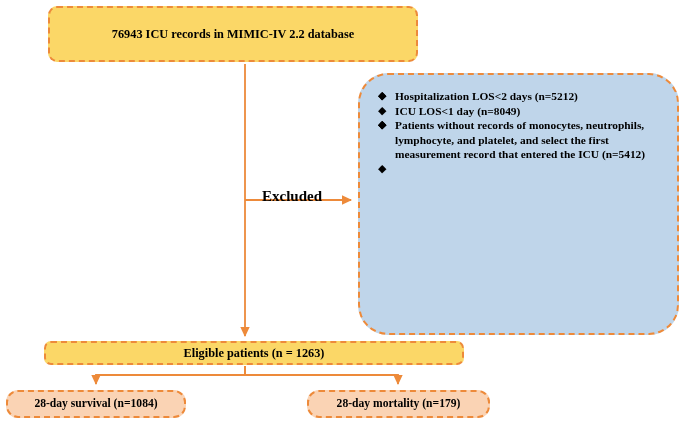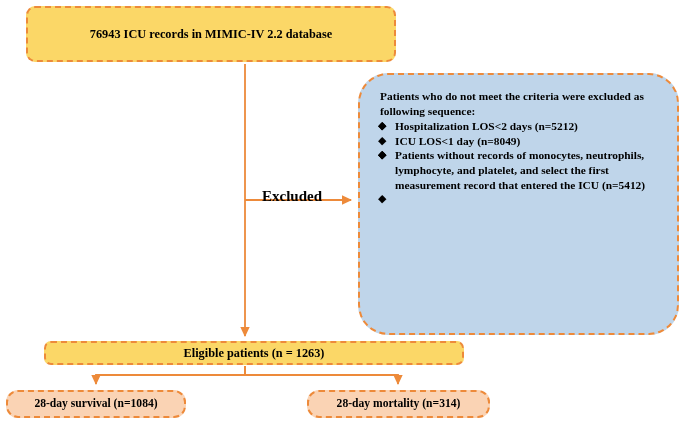--- a/index.html
+++ b/index.html
@@ -30,21 +30,21 @@
     align-items: center;
     justify-content: center;
     text-align: center;
     font-weight: bold;
     line-height: 1.22;
     z-index: 2;
   }
 
   
   #node-source {
-    left: 26px;
+    left: 48px;
     top: 6px;
     width: 370px;
     height: 56px;
     background: #FBD767;
     border: 2px dashed #ED8A3A;
     border-radius: 9px;
     font-size: 12.3px;
   }
   #node-source .txt-line { display: block; }
 
@@ -147,21 +147,20 @@
 
 <div class="node" id="node-source">
   <div>
     <span class="txt-line">76943 ICU records in MIMIC-IV 2.2 database</span>
   </div>
 </div>
 
 <div id="label-excluded">Excluded</div>
 
 <div class="node" id="node-exclusion">
-  <div class="excl-head">Patients who do not meet the criteria were excluded as following sequence:</div>
   <ul class="excl-list">
     <li>
       <span class="bullet-diamond">◆</span>
     </li>
     <li>
       <span class="bullet-diamond">◆</span>
       <span>Hospitalization LOS&lt;2 days (n=5212)</span>
     </li>
     <li>
       <span class="bullet-diamond">◆</span>
@@ -179,13 +178,13 @@
     </li>
     <li>
       <span class="bullet-diamond">◆</span>
     </li>
   </ul>
 </div>
 
 <div class="node" id="node-eligible">Eligible patients (n = 1263)</div>
 
 <div class="node node-outcome" id="node-survival">28-day survival (n=1084)</div>
-<div class="node node-outcome" id="node-mortality">28-day mortality (n=314)</div>
+<div class="node node-outcome" id="node-mortality">28-day mortality (n=179)</div>
 
 </body></html>

